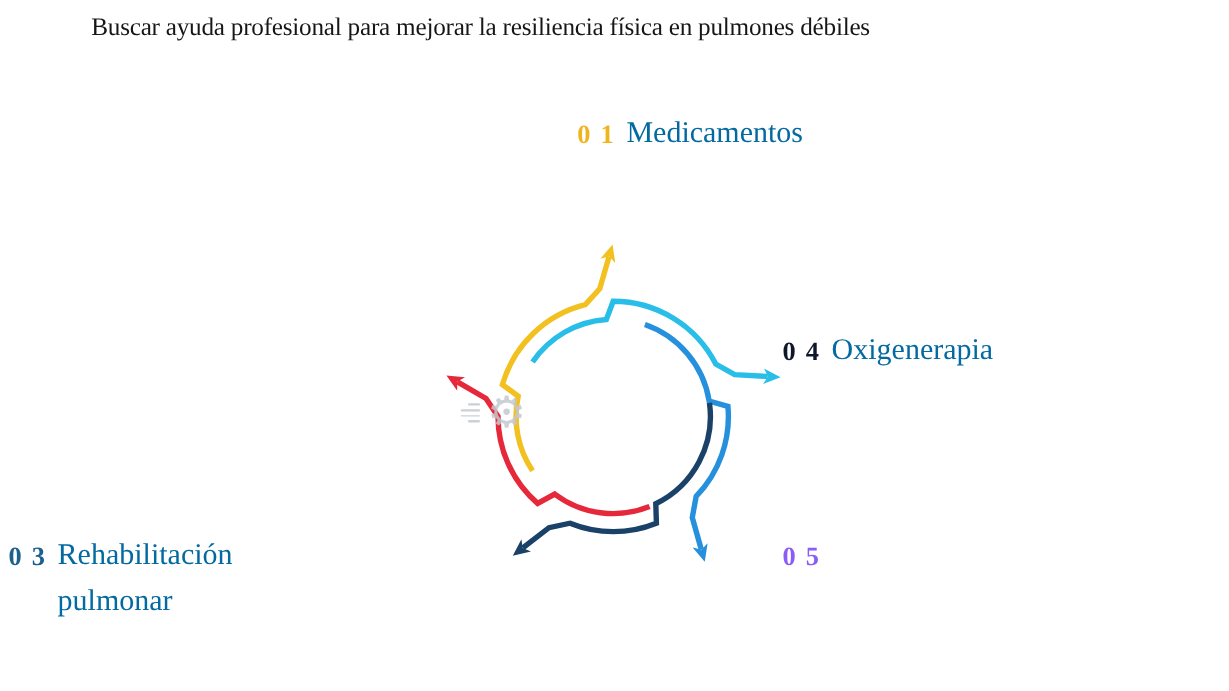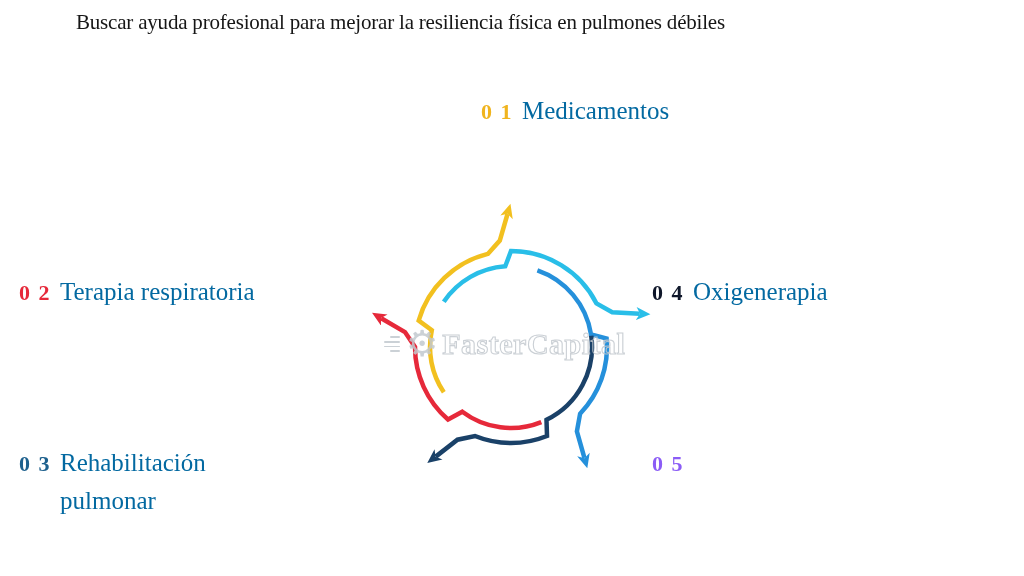--- a/index.html
+++ b/index.html
@@ -9,21 +9,21 @@
   }
   .title{
     position:absolute;left:76px;top:10px;width:860px;
     font-size:21px;color:#161616;letter-spacing:-0.2px;white-space:nowrap;
   }
   .item{position:absolute;display:flex;align-items:flex-start;gap:9px;}
   .num{font-size:22px;font-weight:700;line-height:32px;letter-spacing:1.5px;white-space:pre;}
   .lbl{font-size:25px;line-height:38px;margin-top:-4px;color:#0369a1;}
   .pos-01{left:481px;top:96px;}
   .pos-02{left:19px;top:277px;}
-  .pos-03{left:19px;top:448px;}
+  .pos-03{left:7px;top:448px;}
   .pos-04{left:652px;top:277px;}
   .pos-05{left:652px;top:448px;}
   .lbl-narrow{width:205px;}
   .lbl-wide{width:245px;}
   #cycle-holder{position:absolute;left:351px;top:187px;width:320px;height:320px;z-index:1;}
   .watermark{
     position:absolute;left:384px;top:326px;z-index:2;display:flex;align-items:center;gap:4px;
     opacity:.85;pointer-events:none;
   }
   .wm-lines{display:flex;flex-direction:column;gap:3px;margin-right:2px;}
@@ -45,24 +45,20 @@
 
 <div class="canvas">
 
   <div class="title">Buscar ayuda profesional para mejorar la resiliencia física en pulmones débiles</div>
 
   <div class="item pos-01">
     <span class="num" style="color: rgb(240, 180, 30);">0 1</span>
     <span class="lbl">Medicamentos</span>
   </div>
 
-  <div class="item pos-02">
-    <span class="num" style="color: rgb(230, 41, 58);">0 2</span>
-    <span class="lbl">Terapia respiratoria</span>
-  </div>
 
   <div class="item pos-03">
     <span class="num" style="color: rgb(29, 96, 141);">0 3</span>
     <span class="lbl lbl-narrow">Rehabilitación pulmonar</span>
   </div>
 
   <div class="item pos-04">
     <span class="num" style="color: #0f172a;">0 4</span>
     <span class="lbl">Oxigenerapia</span>
   </div>
@@ -97,16 +93,15 @@
       </svg></div>
 
   <div class="watermark">
     <span class="wm-lines">
         <i></i>
         <i></i>
         <i></i>
         <i></i>
       </span>
     <span class="wm-gear">⚙︎</span>
-    <span class="wm-text">FasterCapital</span>
   </div>
 
 </div>
 
 </body></html>

